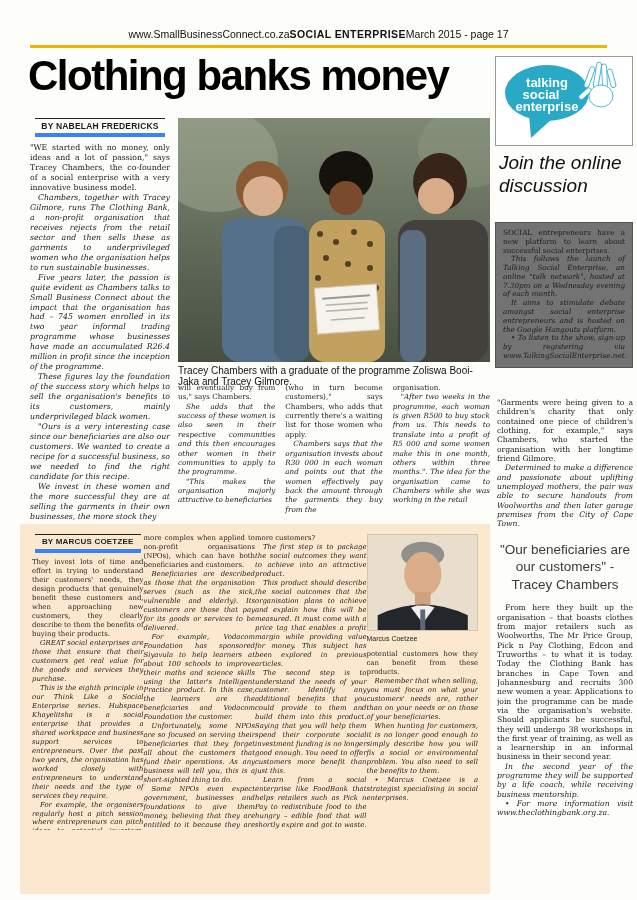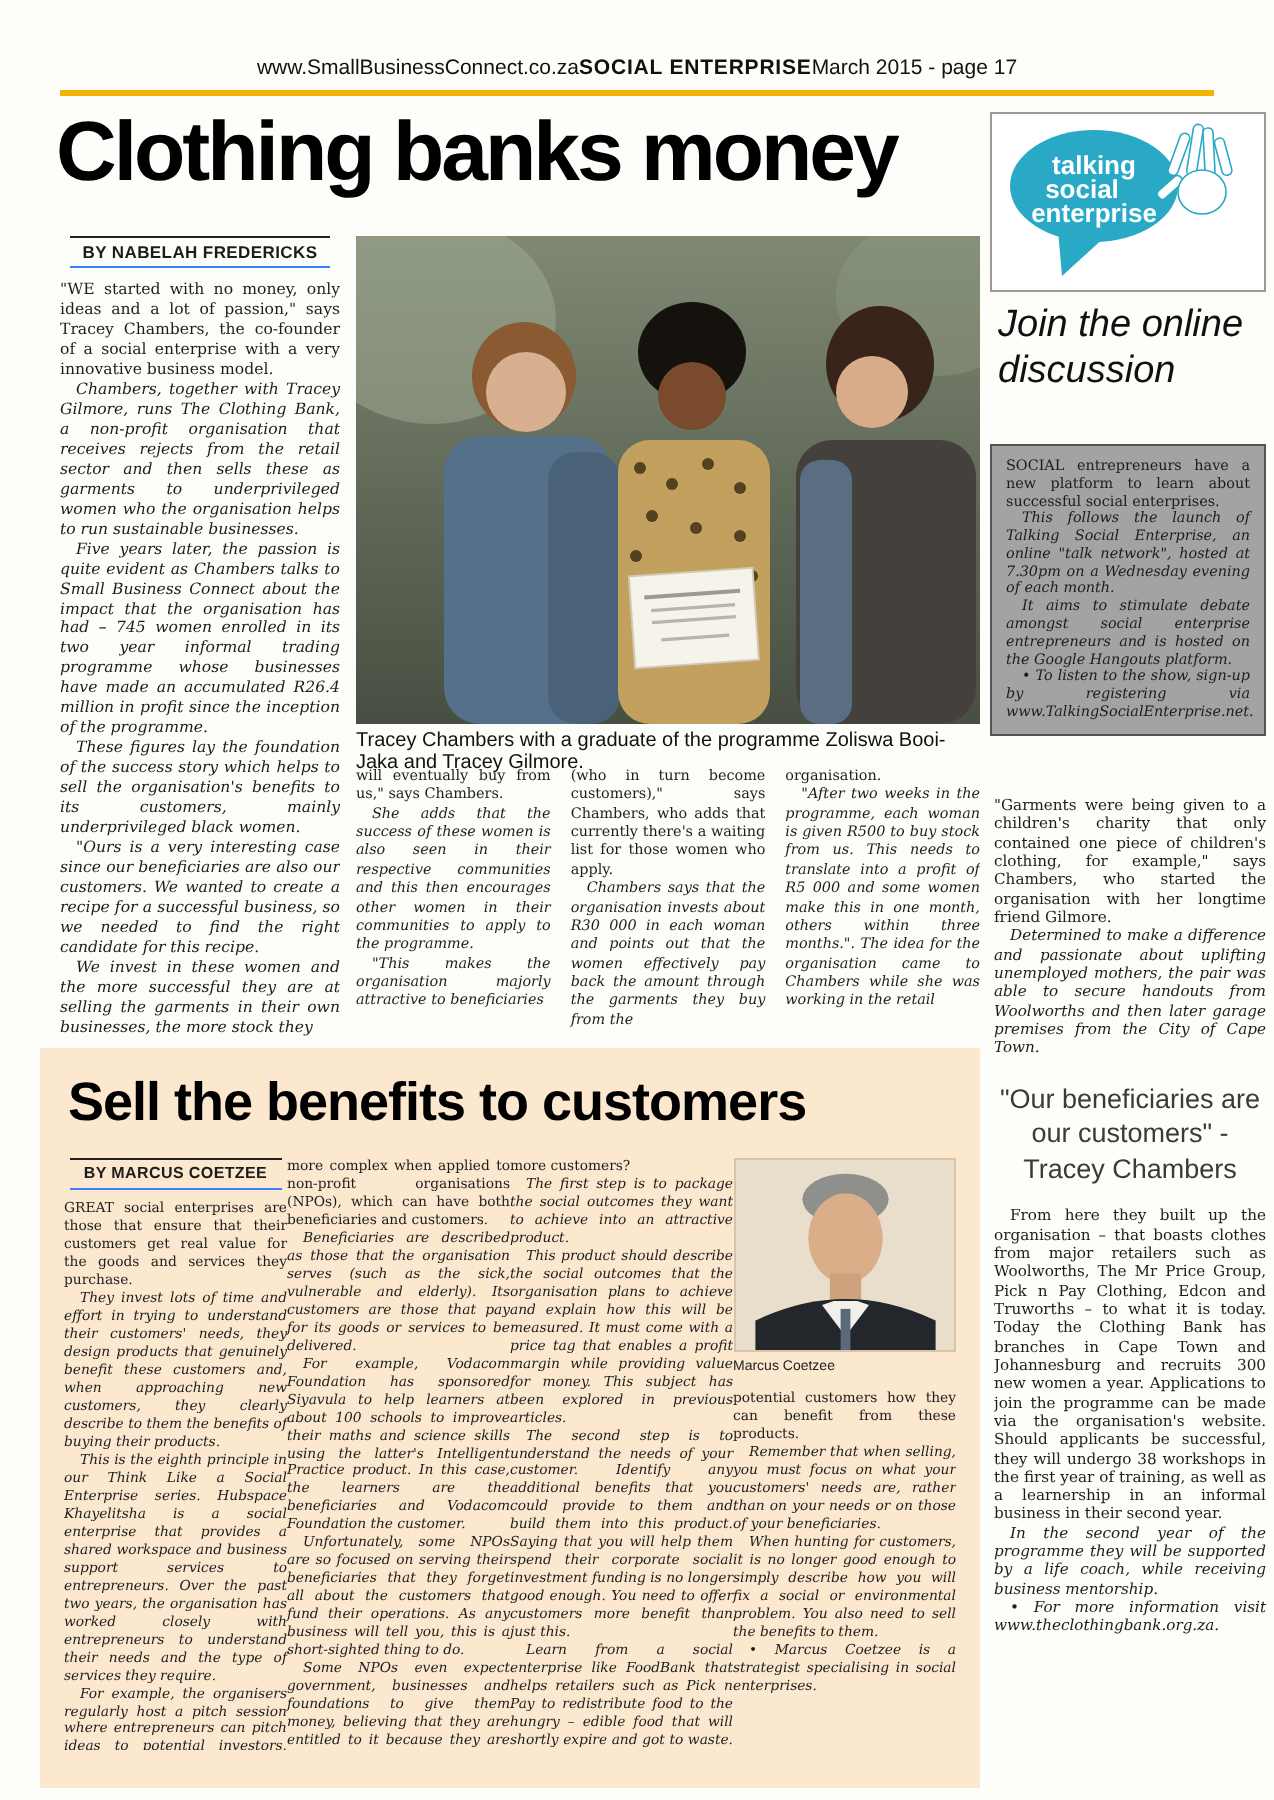--- a/index.html
+++ b/index.html
@@ -20,31 +20,31 @@
 
   
   .logo-box{position:absolute;top:56px;left:495px;width:138px;height:90px;border:1px solid #9a9a9a;
             background:#fff;display:flex;align-items:center;justify-content:center;box-sizing:border-box;}
 
   
   .sidebar-title{position:absolute;top:152px;left:499px;width:132px;margin:0;
                  font-family:"Liberation Sans","DejaVu Sans",sans-serif;font-style:italic;
                  font-weight:400;font-size:19px;line-height:1.2;color:#101010;}
   .sidebar-box{position:absolute;top:222px;left:495px;width:138px;box-sizing:border-box;
-               border:1px solid #555;padding:6px 7px;background:#a3a3a3;}
+               border:1px solid #555;padding:6px 7px;background:#737373;}
   .sidebar-box .bt{font-size:7.2px;line-height:1.22;}
 
   
   .bt p{margin:0;text-align:justify;}
   .bt p + p{text-indent:8px;font-style:italic;}
   .indent-all p{text-indent:8px;}
 
   
   .byline{font-family:"Liberation Sans","DejaVu Sans",sans-serif;font-weight:bold;font-size:8.5px;
-          text-align:center;border-top:1px solid #222;border-bottom:1px solid #3b82f6;
+          text-align:center;border-top:1px solid #222;border-bottom:4px solid #3b82f6;
           padding:2px 0;margin:0 5px 6px 5px;letter-spacing:.2px;}
   .a1-col1{position:absolute;top:118px;left:30px;width:140px;height:404px;overflow:hidden;}
   .a1-col1 .bt{font-size:7.8px;line-height:1.28;}
   .photo1{position:absolute;top:118px;left:178px;width:312px;height:244px;}
   .caption1{position:absolute;top:365px;left:178px;width:312px;
             font-family:"Liberation Sans","DejaVu Sans",sans-serif;font-size:10px;color:#111;}
   .a1-subcols{position:absolute;top:383px;left:178px;width:312px;height:138px;display:flex;gap:10px;overflow:hidden;}
   .a1-subcols .col{flex:1;font-size:7.2px;line-height:1.3;}
   .a1-col5{position:absolute;top:398px;left:497px;width:136px;height:496px;overflow:hidden;}
   .a1-col5 .bt{font-size:7.6px;line-height:1.23;}
@@ -187,27 +187,26 @@
       </div>
     <div class="pullquote">"Our beneficiaries are our customers" - Tracey Chambers</div>
     <div class="bt indent-all">
         <p>From here they built up the organisation – that boasts clothes from major retailers such as Woolworths, The Mr Price Group, Pick n Pay Clothing, Edcon and Truworths – to what it is today. Today the Clothing Bank has branches in Cape Town and Johannesburg and recruits 300 new women a year. Applications to join the programme can be made via the organisation's website. Should applicants be successful, they will undergo 38 workshops in the first year of training, as well as a learnership in an informal business in their second year.</p>
         <p>In the second year of the programme they will be supported by a life coach, while receiving business mentorship.</p>
         <p>• For more information visit www.theclothingbank.org.za.</p>
       </div>
   </div>
 
   <div class="peach">
-    <h2 class="headline2">Sell the benefits to customers</h2>
     <div class="a2-cols">
       <div class="col">
         <div class="byline">BY MARCUS COETZEE</div>
         <div class="bt">
+            <p>They invest lots of time and effort in trying to understand their customers' needs, they design products that genuinely benefit these customers and, when approaching new customers, they clearly describe to them the benefits of buying their products.</p>
             <p>GREAT social enterprises are those that ensure that their customers get real value for the goods and services they purchase.</p>
-            <p>They invest lots of time and effort in trying to understand their customers' needs, they design products that genuinely benefit these customers and, when approaching new customers, they clearly describe to them the benefits of buying their products.</p>
             <p>This is the eighth principle in our Think Like a Social Enterprise series. Hubspace Khayelitsha is a social enterprise that provides a shared workspace and business support services to entrepreneurs. Over the past two years, the organisation has worked closely with entrepreneurs to understand their needs and the type of services they require.</p>
             <p>For example, the organisers regularly host a pitch session where entrepreneurs can pitch ideas to potential investors. When Hubspace Khayelitsha talks to potential customers, it is able to clearly describe how they will benefit from the Hubspace experience.</p>
           </div>
       </div>
       <div class="col bt">
           <p>more complex when applied to non-profit organisations (NPOs), which can have both beneficiaries and customers.</p>
           <p>Beneficiaries are described as those that the organisation serves (such as the sick, vulnerable and elderly). Its customers are those that pay for its goods or services to be delivered.</p>
           <p>For example, Vodacom Foundation has sponsored Siyavula to help learners at about 100 schools to improve their maths and science skills using the latter's Intelligent Practice product. In this case, the learners are the beneficiaries and Vodacom Foundation the customer.</p>
           <p>Unfortunately, some NPOs are so focused on serving their beneficiaries that they forget all about the customers that fund their operations. As any business will tell you, this is a short-sighted thing to do.</p>
           <p>Some NPOs even expect government, businesses and foundations to give them money, believing that they are entitled to it because they are doing good work. They neglect their customers, and as a consequence, they struggle.</p>

